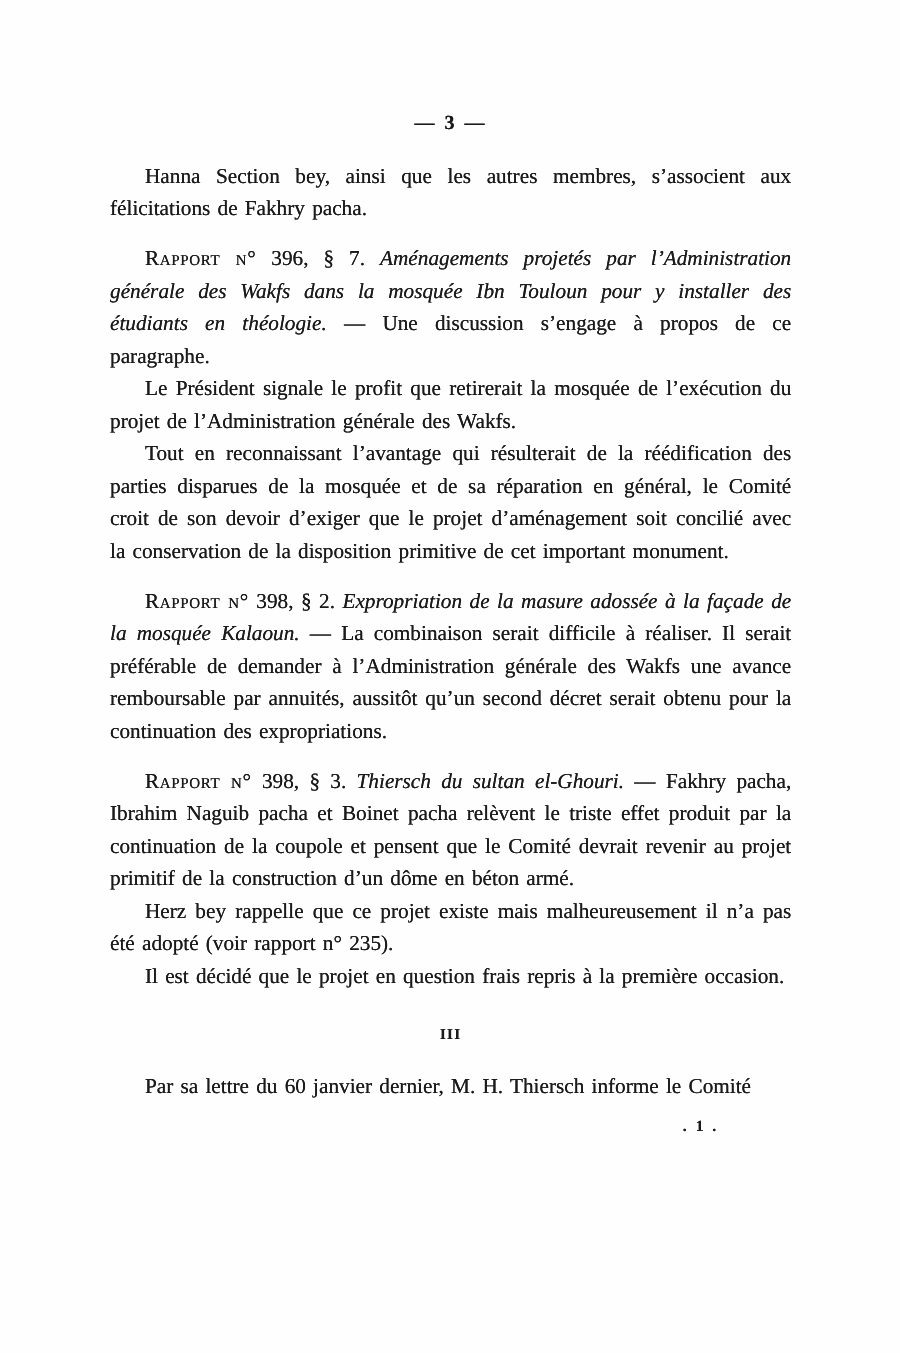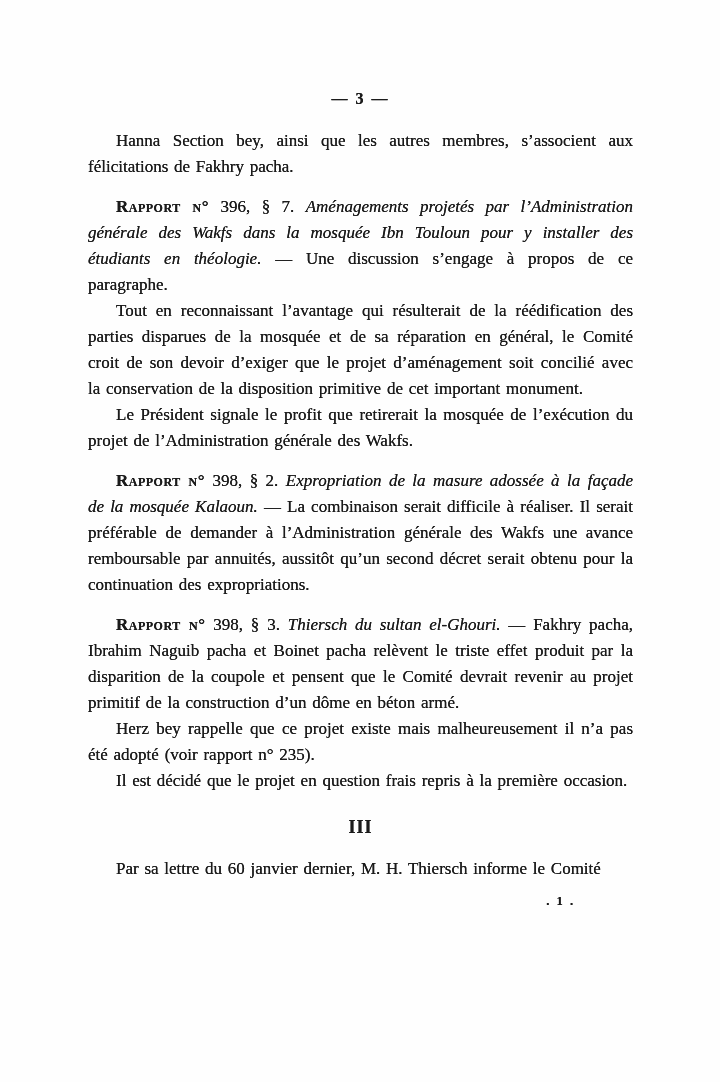--- a/index.html
+++ b/index.html
@@ -37,29 +37,28 @@
   }
   p.rapport {
     margin-top: 14px;
   }
   p.after-rapport {
     margin-top: 0;
   }
   .smallcaps {
     font-variant: small-caps;
     letter-spacing: 0.5px;
-    font-weight: bold;
   }
   .italic {
     font-style: italic;
   }
   .section-heading {
     text-align: center;
     font-weight: bold;
-    font-size: 18px;
+    font-size: 12px;
     letter-spacing: 1px;
     margin: 20px 0 16px 0;
     text-indent: 0;
   }
   .signature-mark {
     text-align: right;
     padding-right: 58px;
     font-size: 12.5px;
     font-weight: bold;
     margin-top: 6px;
@@ -70,29 +69,29 @@
 <body>
 
 <div class="scan-page">
 
   <div class="page-number">— 3 —</div>
 
   <p class="para"><span>Hanna Section bey, ainsi que les autres membres, s’associent aux félicitations de Fakhry pacha.</span></p>
 
   <p class="para rapport"><span class="smallcaps">Rapport n°</span><span> 396, § 7. </span><span class="italic">Aménagements projetés par l’Administration générale des Wakfs dans la mosquée Ibn Touloun pour y installer des étudiants en théologie.</span><span> — Une discussion s’engage à propos de ce paragraphe.</span></p>
 
+  <p class="para after-rapport"><span>Le Président signale le profit que retirerait la mosquée de l’exécution du projet de l’Administration générale des Wakfs.</span></p>
+
   <p class="para"><span>Tout en reconnaissant l’avantage qui résulterait de la réédification des parties disparues de la mosquée et de sa réparation en général, le Comité croit de son devoir d’exiger que le projet d’aménagement soit concilié avec la conservation de la disposition primitive de cet important monument.</span></p>
-
-  <p class="para after-rapport"><span>Le Président signale le profit que retirerait la mosquée de l’exécution du projet de l’Administration générale des Wakfs.</span></p>
 
 
 
   <p class="para rapport"><span class="smallcaps">Rapport n°</span><span> 398, § 2. </span><span class="italic">Expropriation de la masure adossée à la façade de la mosquée Kalaoun.</span><span> — La combinaison serait difficile à réaliser. Il serait préférable de demander à l’Administration générale des Wakfs une avance remboursable par annuités, aussitôt qu’un second décret serait obtenu pour la continuation des expropriations.</span></p>
 
-  <p class="para rapport"><span class="smallcaps">Rapport n°</span><span> 398, § 3. </span><span class="italic">Thiersch du sultan el-Ghouri.</span><span> — Fakhry pacha, Ibrahim Naguib pacha et Boinet pacha relèvent le triste effet produit par la disparition de la coupole et pensent que le Comité devrait revenir au projet primitif de la construction d’un dôme en béton armé.</span></p>
+  <p class="para rapport"><span class="smallcaps">Rapport n°</span><span> 398, § 3. </span><span class="italic">Thiersch du sultan el-Ghouri.</span><span> — Fakhry pacha, Ibrahim Naguib pacha et Boinet pacha relèvent le triste effet produit par la continuation de la coupole et pensent que le Comité devrait revenir au projet primitif de la construction d’un dôme en béton armé.</span></p>
 
   <p class="para after-rapport"><span>Herz bey rappelle que ce projet existe mais malheureusement il n’a pas été adopté (voir rapport n° 235).</span></p>
 
   <p class="para"><span>Il est décidé que le projet en question frais repris à la première occasion.</span></p>
 
   <div class="section-heading">III</div>
 
   <p class="para"><span>Par sa lettre du 60 janvier dernier, M. H. Thiersch informe le Comité</span></p>
 
   <div class="signature-mark">. 1 .</div>

